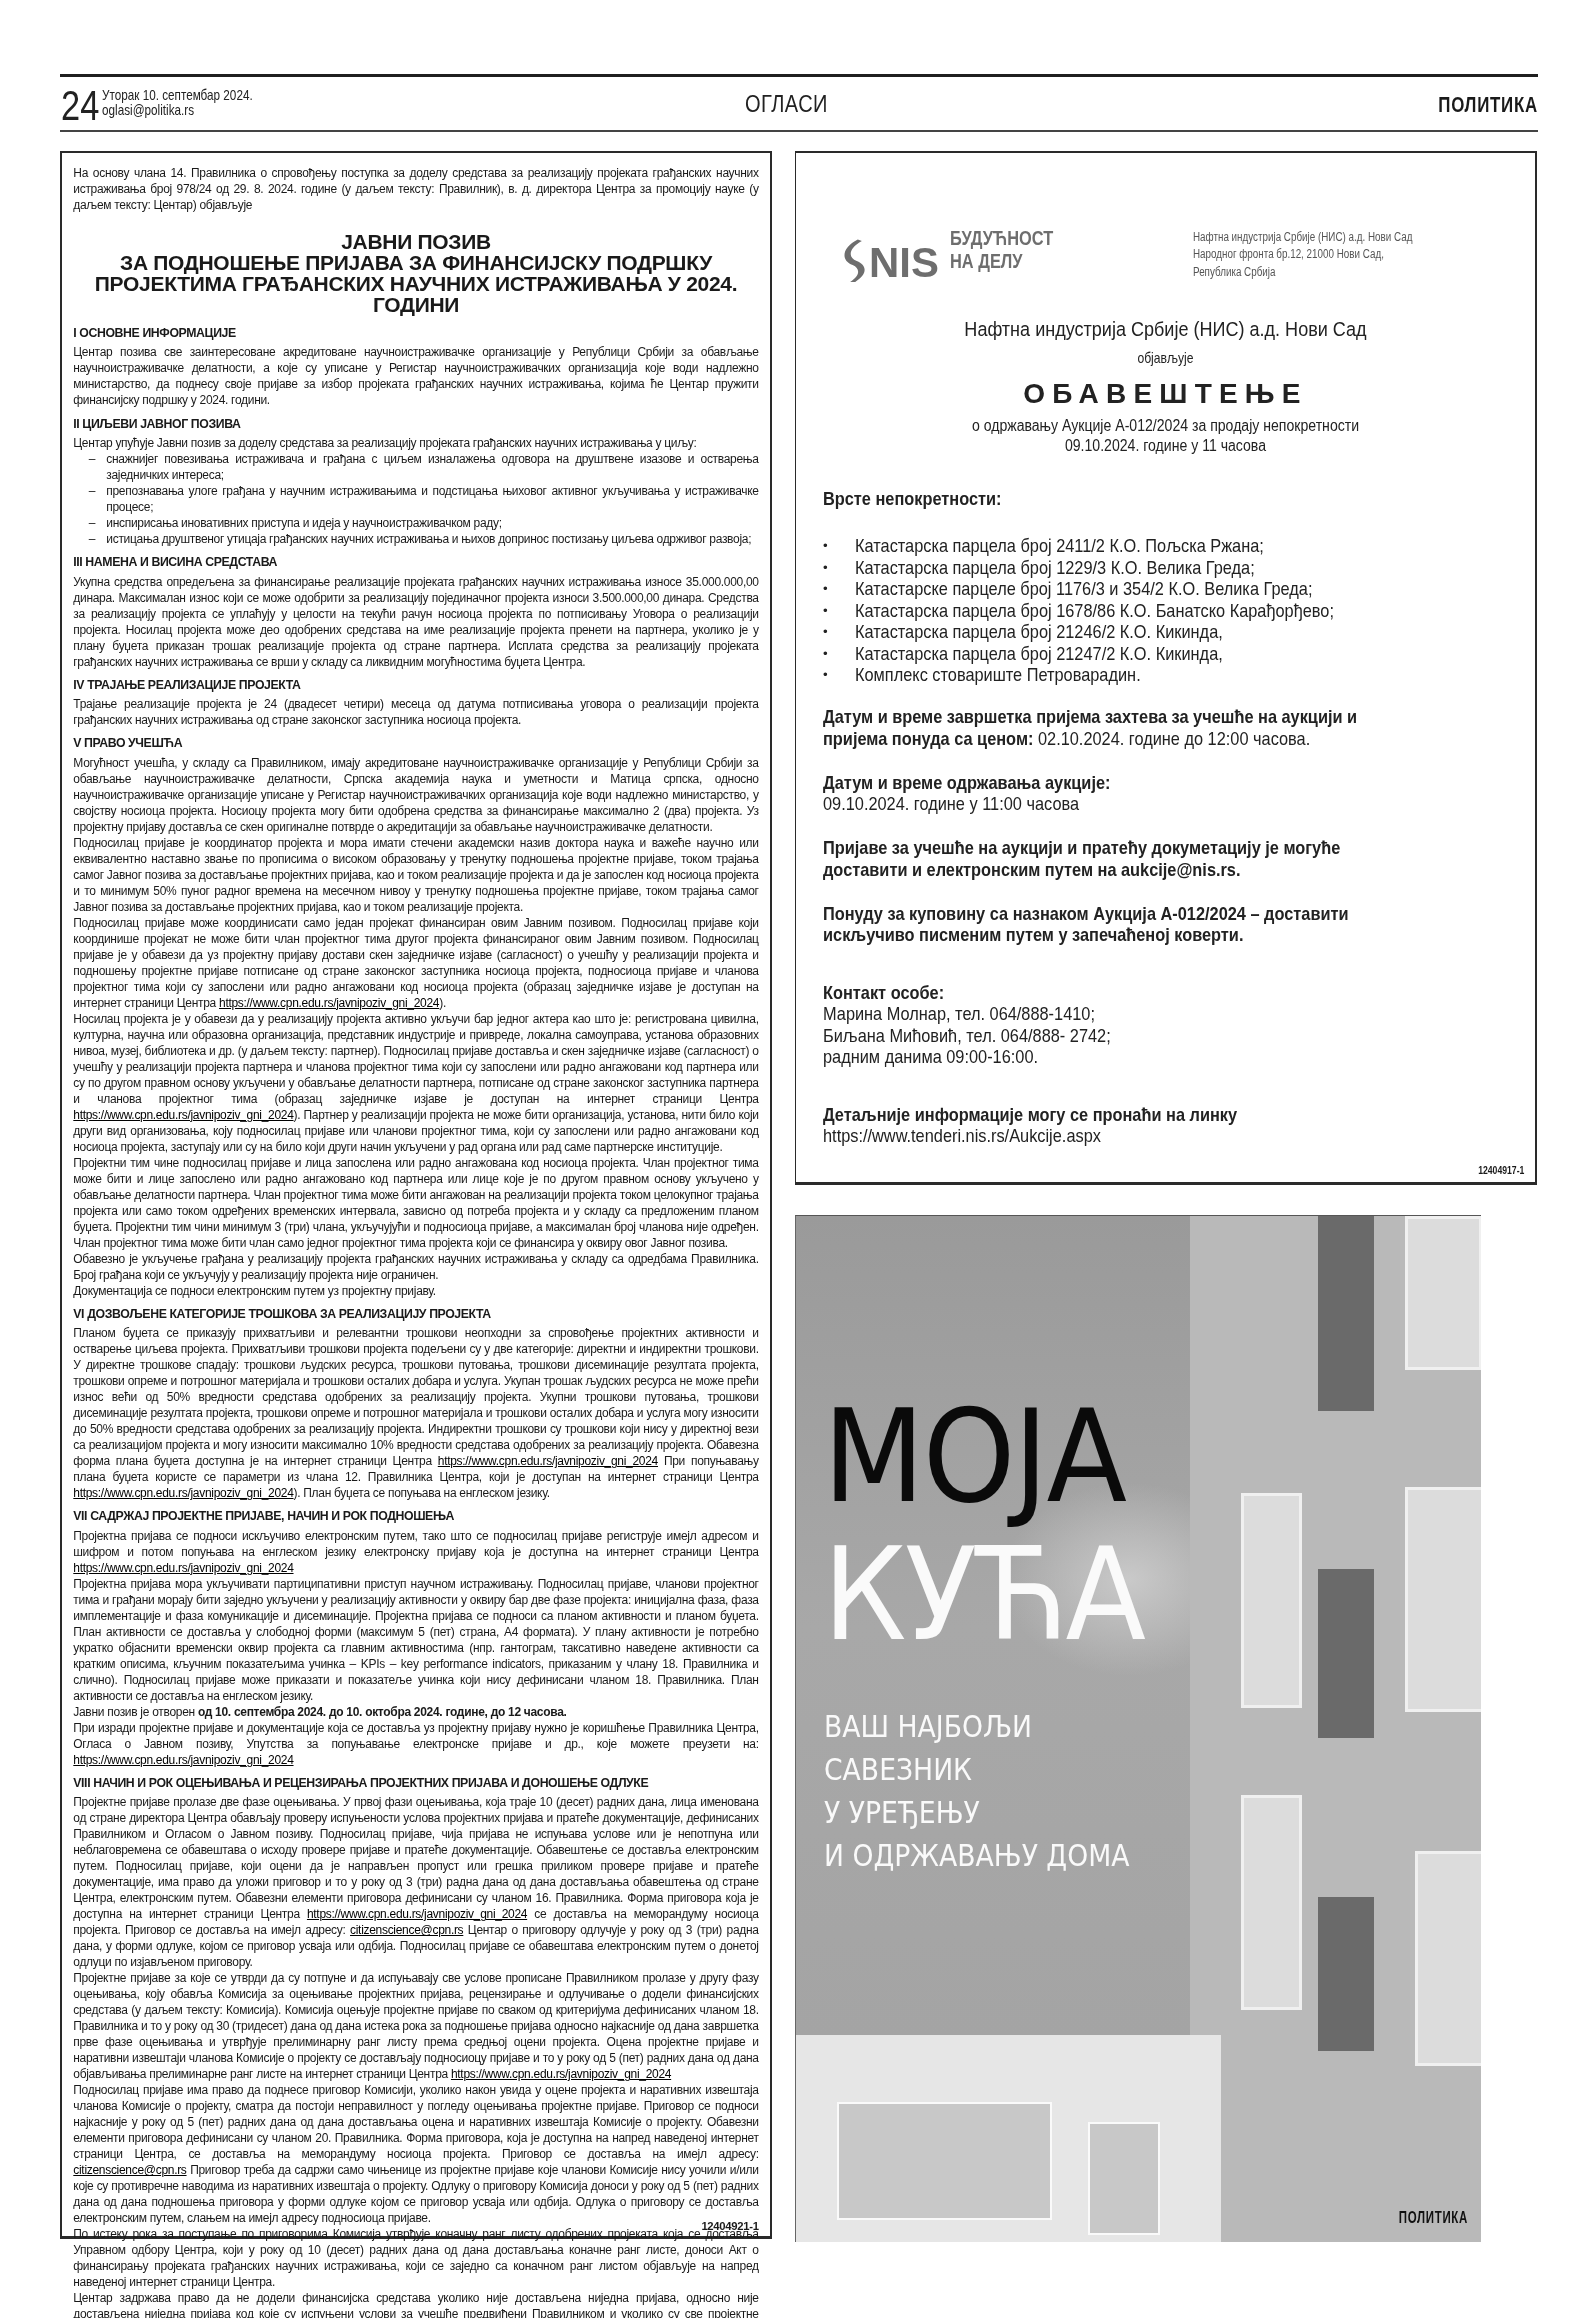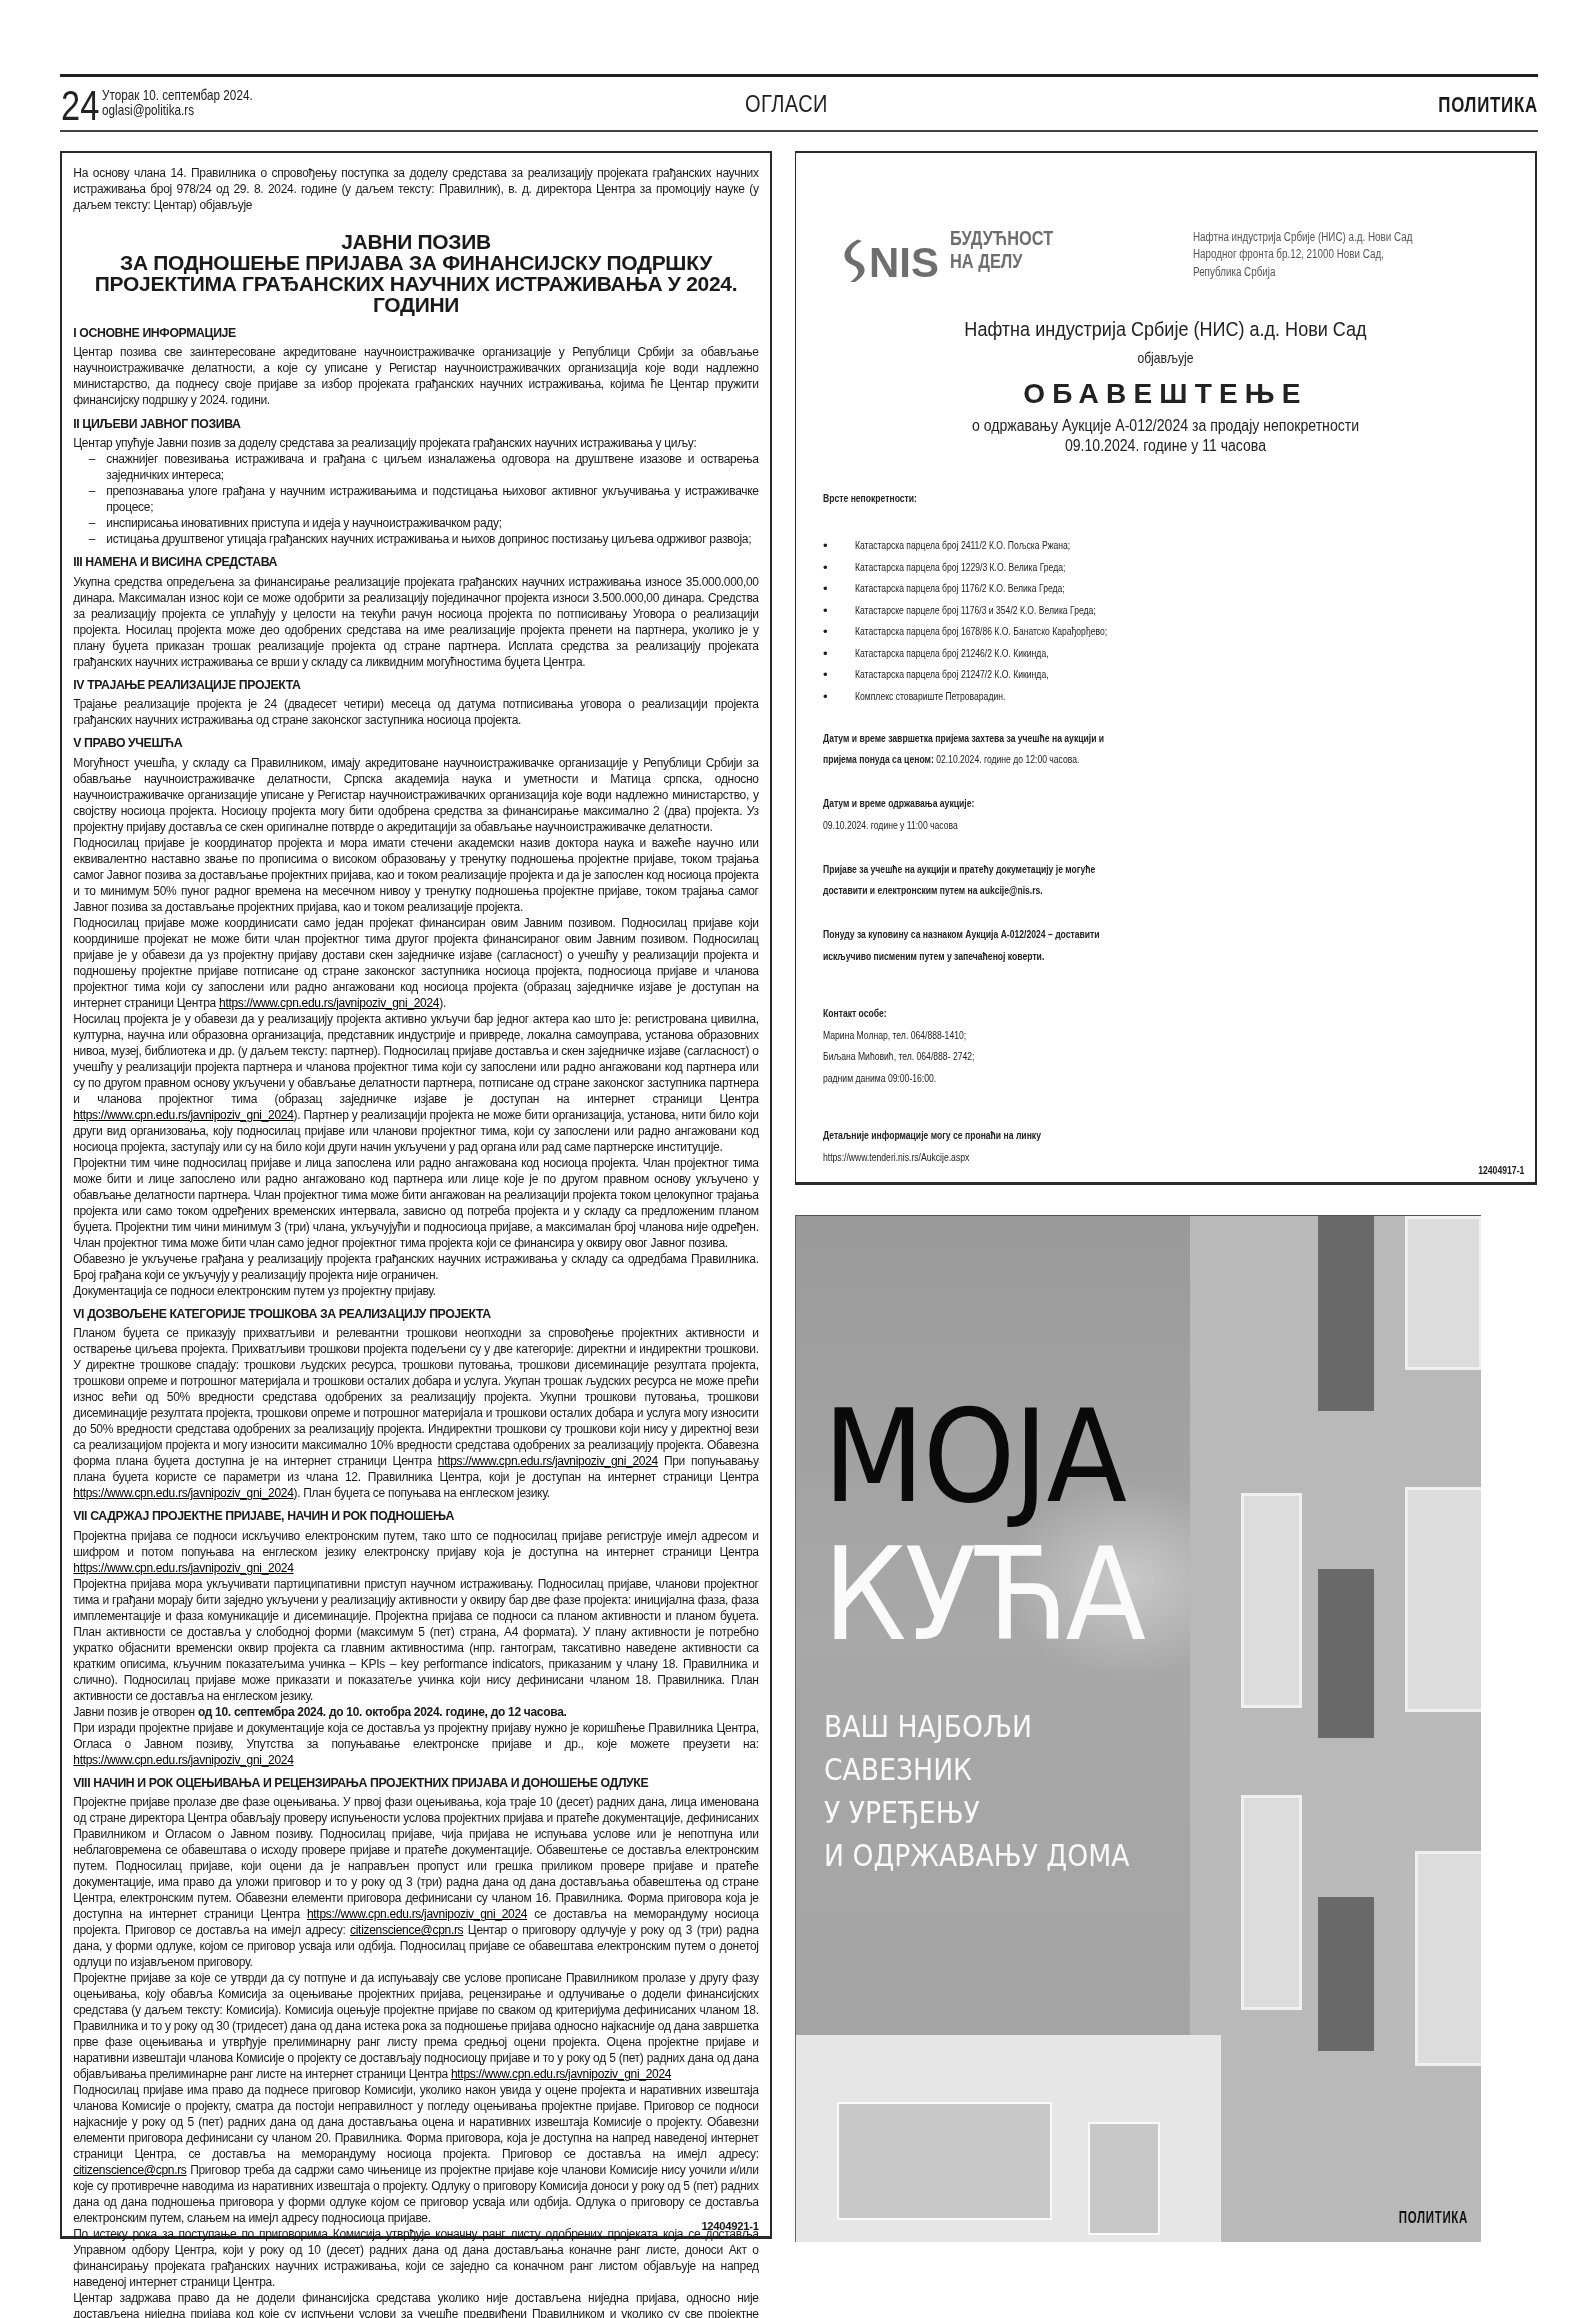--- a/index.html
+++ b/index.html
@@ -32,21 +32,21 @@
   .box-nis { position:absolute; left:795px; top:151px; width:742px; height:1034px; border:2.6px solid #2a2a2a; border-left-width:1px; border-bottom-width:3.6px; box-sizing:border-box; }
   .nis-logo { position:absolute; left:41px; top:84px; width:108px; height:46px; }
   .nis-slogan { position:absolute; left:154px; top:74px; font-size:20.5px; line-height:22.5px; color:#6e6e6e; font-weight:bold; transform:scaleX(0.8); transform-origin:left; }
   .nis-addr { position:absolute; left:397px; top:76px; font-size:12.3px; line-height:17.4px; color:#555; transform:scaleX(0.8); transform-origin:left; }
   .nis-center { position:absolute; left:0; right:0; text-align:center; color:#222; }
   .nis-company { top:164px; font-size:20.5px; transform:scaleX(0.88); }
   .nis-publishes { top:197px; font-size:14.3px; transform:scaleX(0.85); }
   .nis-title { top:225px; font-size:28px; font-weight:bold; letter-spacing:7.2px; }
   .nis-sub1 { top:264px; font-size:16px; transform:scaleX(0.88); }
   .nis-sub2 { top:284px; font-size:16px; transform:scaleX(0.88); }
-  .nis-body { position:absolute; left:27px; right:20.5px; top:335px; font-size:10px; line-height:21.5px; color:#222; }
+  .nis-body { position:absolute; left:27px; right:20.5px; top:335px; font-size:19px; line-height:21.5px; color:#222; }
   .nis-body .scx { transform:scaleX(0.86); transform-origin:left; display:block; white-space:nowrap; }
   .nis-body b { font-weight:bold; }
   .nis-list { list-style:none; padding:0; margin:25.6px 0 20.5px 0; }
   .nis-list li { position:relative; padding-left:32px; height:21.5px; }
   .nis-list li::before { content:"•"; position:absolute; left:0; top:0; font-size:13.3px; }
   .blk { margin-bottom:22.5px; }
   .ad-id-nis { position:absolute; right:10.2px; bottom:6.1px; font-weight:bold; font-size:10.2px; transform:scaleX(0.85); transform-origin:right; }
 
   
   .photo-ad { position:absolute; left:795px; top:1215px; width:686px; height:1027px; overflow:hidden;
@@ -154,23 +154,20 @@
   <div class="nis-body">
     <b class="scx">Врсте непокретности:</b>
     <ul class="nis-list">
       <li>
           <span class="scx">Катастарска парцела број 2411/2 К.О. Пољска Ржана;</span>
         </li>
       <li>
           <span class="scx">Катастарска парцела број 1229/3 К.О. Велика Греда;</span>
         </li>
       <li>
-          <span class="scx">Катастарска парцела број 1176/2 К.О. Велика Греда;</span>
-        </li>
-      <li>
           <span class="scx">Катастарске парцеле број 1176/3 и 354/2  К.О. Велика Греда;</span>
         </li>
       <li>
           <span class="scx">Катастарска парцела број 1678/86 К.О. Банатско Карађорђево;</span>
         </li>
       <li>
           <span class="scx">Катастарска парцела број 21246/2 К.О. Кикинда,</span>
         </li>
       <li>
           <span class="scx">Катастарска парцела број 21247/2 К.О. Кикинда,</span>

